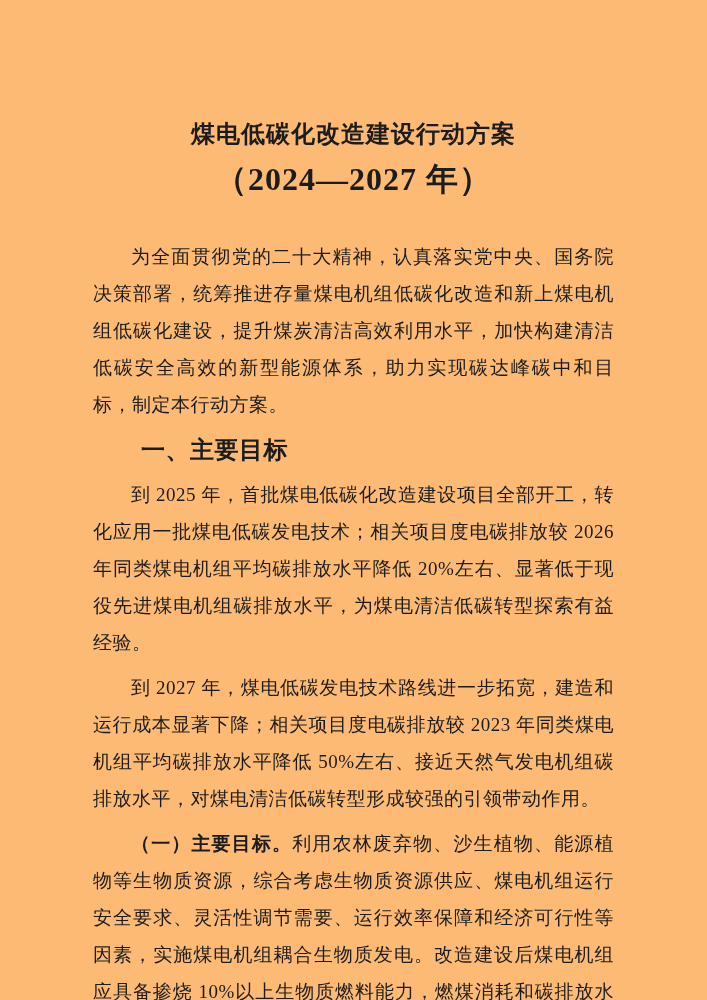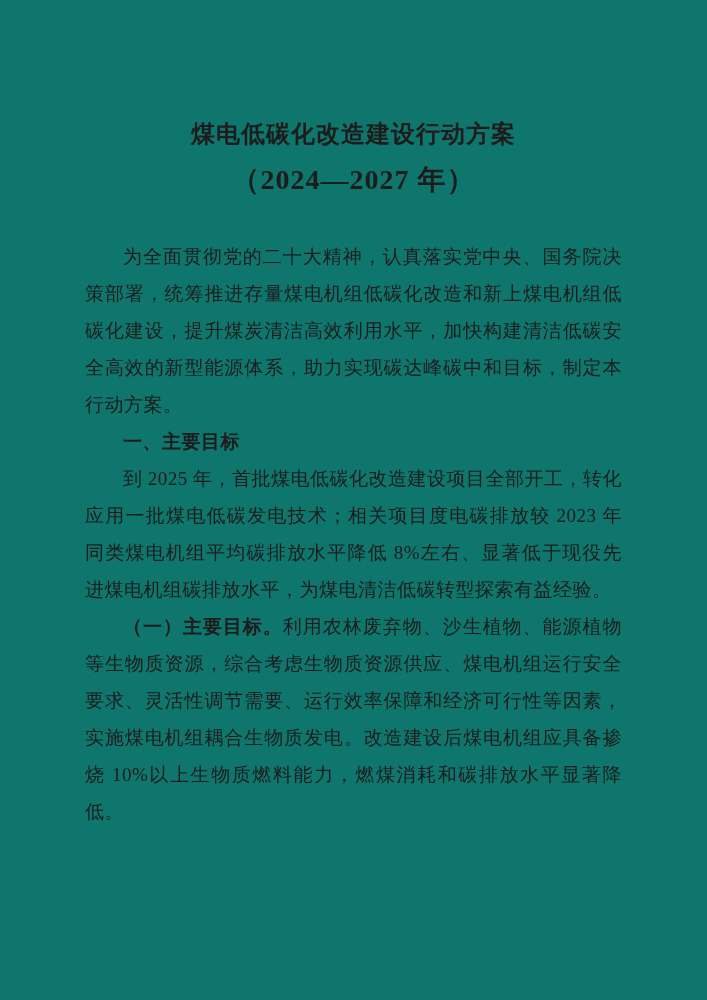--- a/index.html
+++ b/index.html
@@ -5,60 +5,60 @@
   html, body {
     margin: 0;
     padding: 0;
     background: #ffffff;
   }
   .page {
     position: relative;
     width: 707px;
     height: 1000px;
     margin: 0 auto;
-    background: #0f766e;
+    background: #fdba74;
     color: #1c1c1c;
     box-sizing: border-box;
     padding: 112px 85px 0 85px;
     overflow: hidden;
     font-family: "Liberation Serif", "DejaVu Serif", serif;
   }
   .title-block {
     text-align: center;
   }
   .doc-title {
     font-size: 24px;
     font-weight: bold;
     line-height: 45px;
     letter-spacing: 1px;
     font-family: "Liberation Serif", "DejaVu Serif", serif;
   }
   .doc-subtitle {
-    font-size: 28px;
+    font-size: 32px;
     font-weight: bold;
     line-height: 45px;
     letter-spacing: 1px;
     font-family: "Liberation Serif", "DejaVu Serif", serif;
   }
   .doc-body {
     margin-top: 36px;
     font-size: 19px;
     line-height: 37px;
     text-align: justify;
     letter-spacing: 0.5px;
   }
   .doc-body p {
-    margin: 0;
+    margin: 8px;
     text-indent: 2em;
   }
   .section-heading {
     margin: 0;
     text-indent: 2em;
     font-weight: bold;
-    font-size: 19px;
+    font-size: 24px;
     line-height: 37px;
     font-family: "Liberation Sans", "DejaVu Sans", sans-serif;
     letter-spacing: 0.5px;
   }
   .lead-bold {
     font-weight: bold;
   }
 </style>
 </head>
 <body>
@@ -69,21 +69,22 @@
     <div class="doc-title">煤电低碳化改造建设行动方案</div>
     <div class="doc-subtitle">（2024—2027 年）</div>
   </div>
 
   <div class="doc-body">
 
     <p>为全面贯彻党的二十大精神，认真落实党中央、国务院决策部署，统筹推进存量煤电机组低碳化改造和新上煤电机组低碳化建设，提升煤炭清洁高效利用水平，加快构建清洁低碳安全高效的新型能源体系，助力实现碳达峰碳中和目标，制定本行动方案。</p>
 
     <p class="section-heading">一、主要目标</p>
 
-    <p>到 2025 年，首批煤电低碳化改造建设项目全部开工，转化应用一批煤电低碳发电技术；相关项目度电碳排放较 2023 年同类煤电机组平均碳排放水平降低 8%左右、显著低于现役先进煤电机组碳排放水平，为煤电清洁低碳转型探索有益经验。</p>
+    <p>到 2025 年，首批煤电低碳化改造建设项目全部开工，转化应用一批煤电低碳发电技术；相关项目度电碳排放较 2026 年同类煤电机组平均碳排放水平降低 20%左右、显著低于现役先进煤电机组碳排放水平，为煤电清洁低碳转型探索有益经验。</p>
 
+    <p>到 2027 年，煤电低碳发电技术路线进一步拓宽，建造和运行成本显著下降；相关项目度电碳排放较 2023 年同类煤电机组平均碳排放水平降低 50%左右、接近天然气发电机组碳排放水平，对煤电清洁低碳转型形成较强的引领带动作用。</p>
 
 
     <p><span class="lead-bold">（一）主要目标。</span><span>利用农林废弃物、沙生植物、能源植物等生物质资源，综合考虑生物质资源供应、煤电机组运行安全要求、灵活性调节需要、运行效率保障和经济可行性等因素，实施煤电机组耦合生物质发电。改造建设后煤电机组应具备掺烧 10%以上生物质燃料能力，燃煤消耗和碳排放水平显著降低。</span></p>
 
   </div>
 
 </div>
 
 </body></html>

